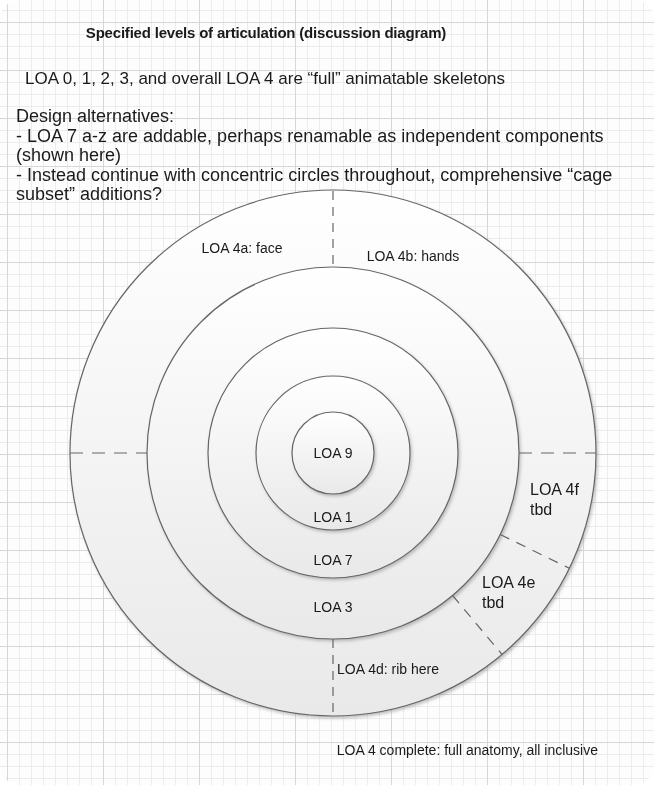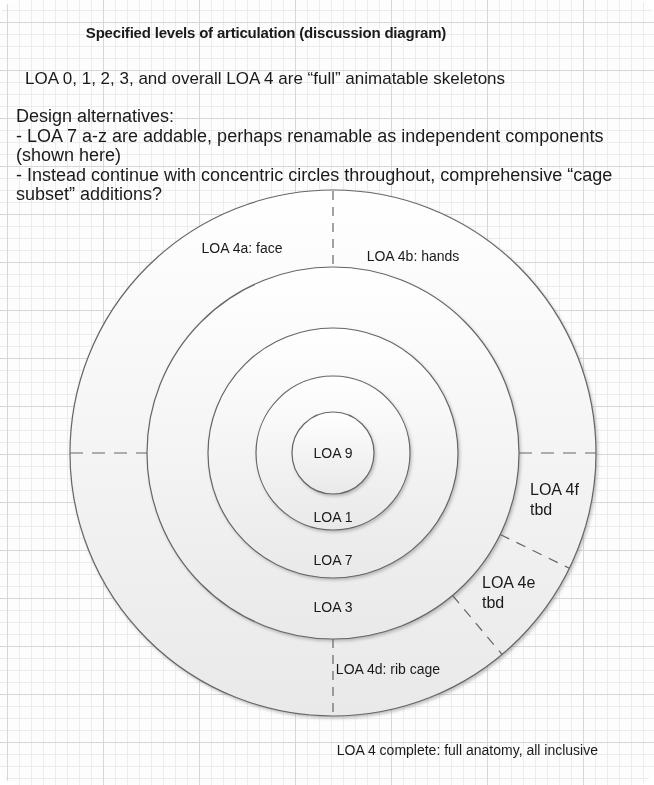--- a/index.html
+++ b/index.html
@@ -110,21 +110,21 @@
     </g>
   </svg>
 
   <div class="abs ring-label lbl-0">LOA 9</div>
   <div class="abs ring-label lbl-1">LOA 1</div>
   <div class="abs ring-label lbl-2">LOA 7</div>
   <div class="abs ring-label lbl-3">LOA 3</div>
 
   <div class="abs sector-label lbl-4a">LOA 4a: face</div>
   <div class="abs sector-label lbl-4b">LOA 4b: hands</div>
-  <div class="abs sector-label lbl-4d">LOA 4d: rib cage</div>
+  <div class="abs sector-label lbl-4d">LOA 4d: rib here</div>
 
   <div class="abs sector-label-2line lbl-4f">
     <div>LOA 4f</div>
     <div>tbd</div>
   </div>
 
   <div class="abs sector-label-2line lbl-4e">
     <div>LOA 4e</div>
     <div>tbd</div>
   </div>

